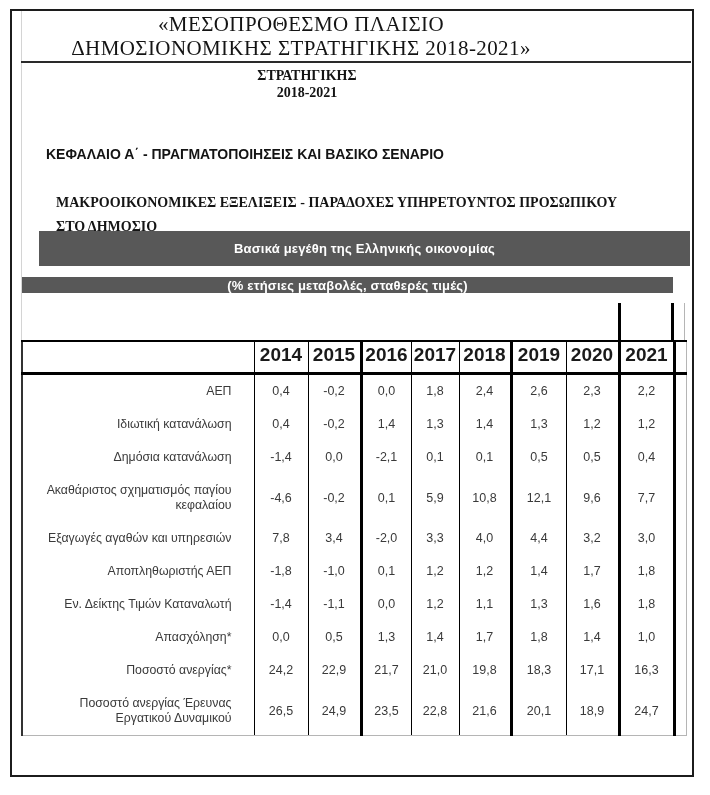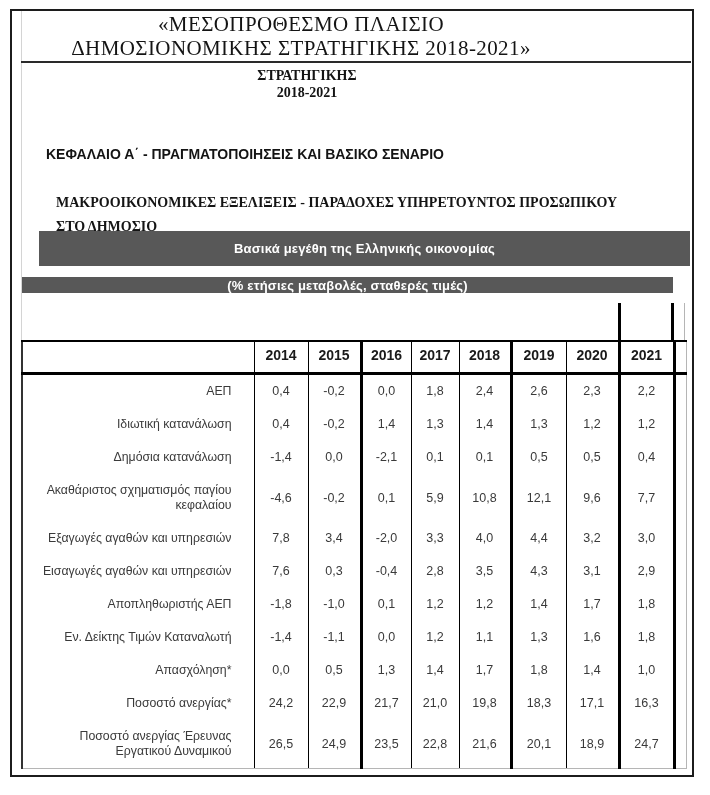--- a/index.html
+++ b/index.html
@@ -36,21 +36,21 @@
   .prehead{position:absolute;top:303px;height:38px;background:#000;width:3px;}
   .prehead.p1{left:618px;}
   .prehead.p2{left:671px;}
   .prehead.p3{left:684px;width:1px;background:#b5b5b5;}
 
   
   table.econ{position:absolute;left:21px;top:340px;width:664px;
        border-collapse:collapse;table-layout:fixed;}
   table.econ th,table.econ td{box-sizing:border-box;overflow:hidden;}
   table.econ th{border-top:2px solid #000;border-bottom:3px solid #000;
-       border-left:1px solid #000;font-size:14px;font-weight:bold;color:#1a1a1a;
+       border-left:1px solid #000;font-size:19px;font-weight:bold;color:#1a1a1a;
        text-align:center;vertical-align:top;padding:5px 0 9px 0;line-height:16px;}
   table.econ th.label-h{border-left:2px solid #333;}
   table.econ td{border-left:1px solid #000;font-size:12.5px;color:#3a3a3a;
        vertical-align:middle;line-height:15px;padding:9px 0;}
   table.econ td.v{text-align:center;}
   table.econ td.label{text-align:right;padding:9px 22px 9px 8px;font-size:12.3px;
        border-left:2px solid #333;}
   table.econ .c2,table.econ .c5,table.econ .c7{border-left:3px solid #000;}
   table.econ .sliver{border-left:3px solid #000;border-right:1px solid #b5b5b5;}
   table.econ tbody tr:last-child td{border-bottom:1px solid #b5b5b5;}
@@ -164,32 +164,20 @@
         <td class="v c1">3,4</td>
         <td class="v c2">-2,0</td>
         <td class="v c3">3,3</td>
         <td class="v c4">4,0</td>
         <td class="v c5">4,4</td>
         <td class="v c6">3,2</td>
         <td class="v c7">3,0</td>
         <td class="sliver"></td>
       </tr>
       <tr>
-        <td class="label">Εισαγωγές αγαθών και υπηρεσιών</td>
-        <td class="v c0">7,6</td>
-        <td class="v c1">0,3</td>
-        <td class="v c2">-0,4</td>
-        <td class="v c3">2,8</td>
-        <td class="v c4">3,5</td>
-        <td class="v c5">4,3</td>
-        <td class="v c6">3,1</td>
-        <td class="v c7">2,9</td>
-        <td class="sliver"></td>
-      </tr>
-      <tr>
         <td class="label">Αποπληθωριστής ΑΕΠ</td>
         <td class="v c0">-1,8</td>
         <td class="v c1">-1,0</td>
         <td class="v c2">0,1</td>
         <td class="v c3">1,2</td>
         <td class="v c4">1,2</td>
         <td class="v c5">1,4</td>
         <td class="v c6">1,7</td>
         <td class="v c7">1,8</td>
         <td class="sliver"></td>

